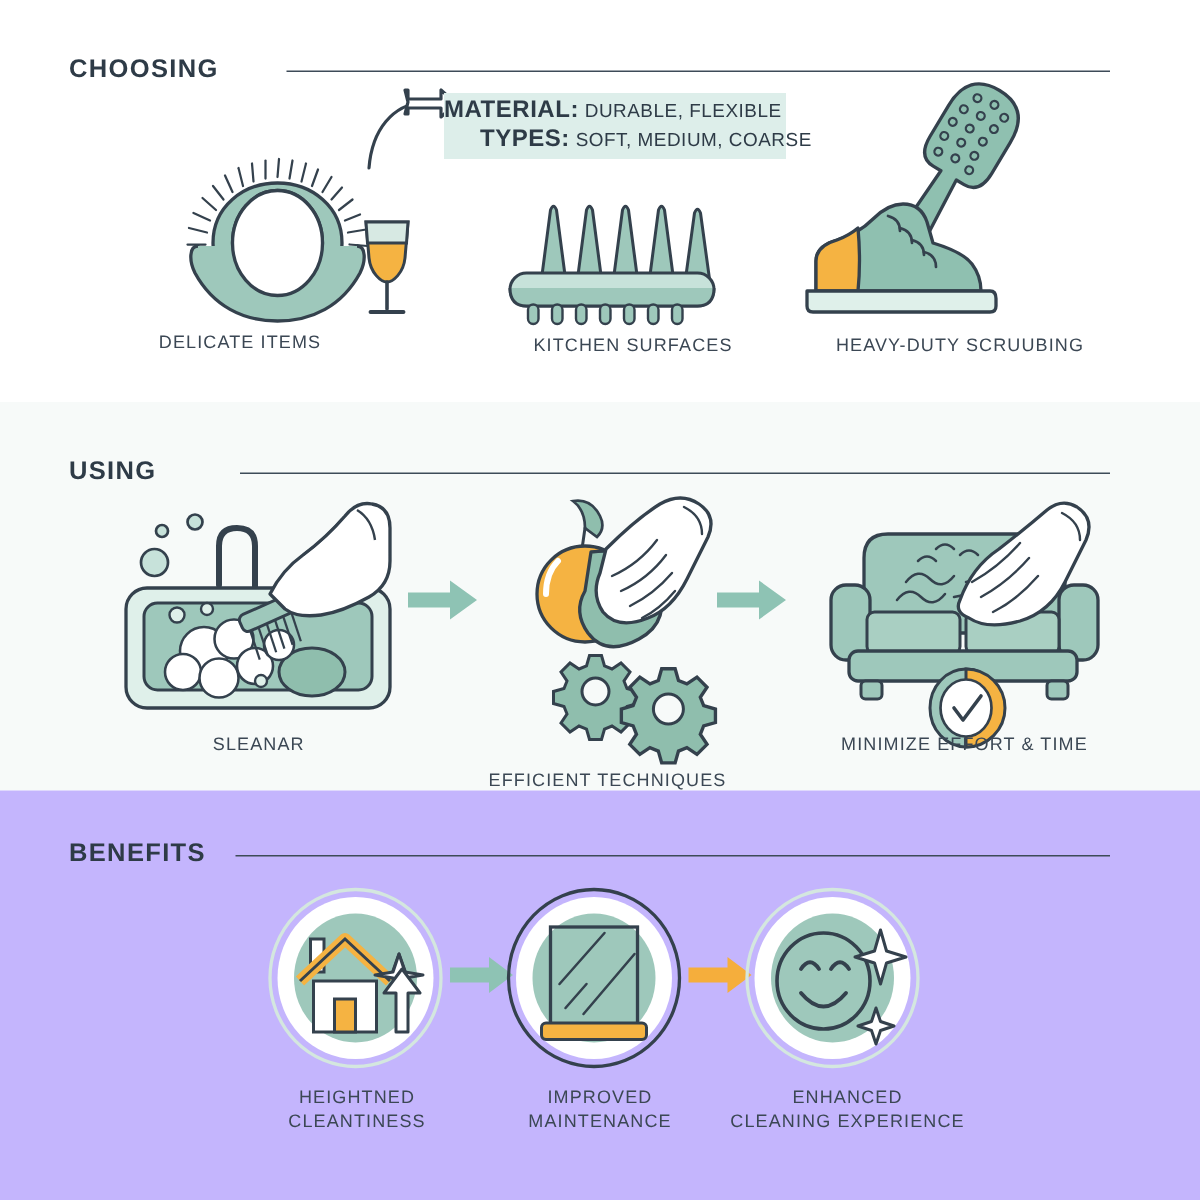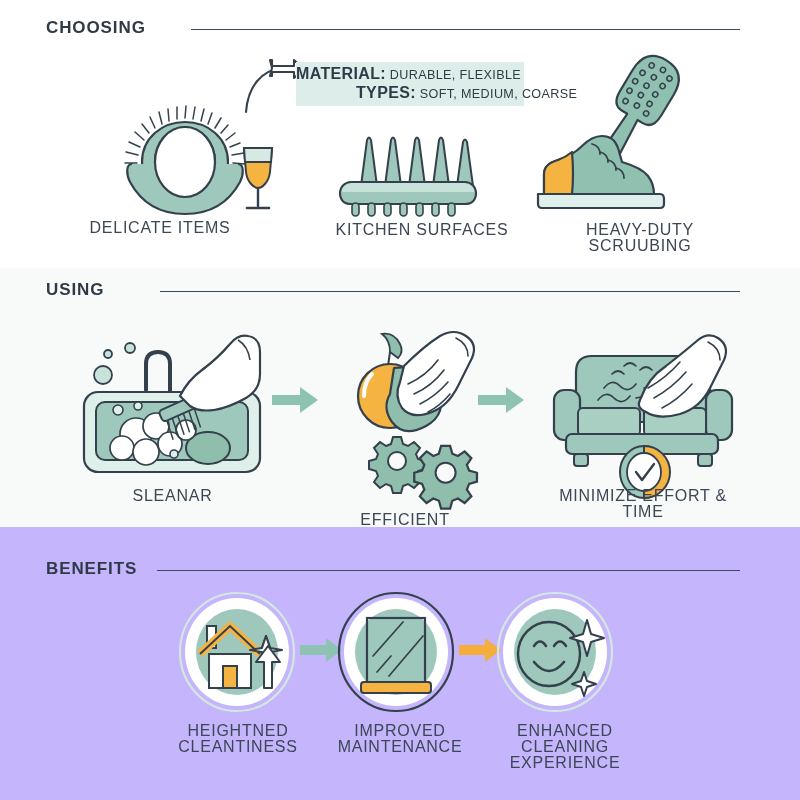--- a/index.html
+++ b/index.html
@@ -23,42 +23,42 @@
   .sec-head{position:absolute;display:flex;align-items:center;gap:0;left:46px;right:60px;}
   .sec-title{
     font-size:17px;font-weight:700;letter-spacing:.9px;
     color:#2e3b47;white-space:nowrap;
   }
   .sec-rule{flex:1;height:0;border-top:1.6px solid #3d4b58;margin-left:20px;margin-top:2px;}
 
   
   .cap{
     position:absolute;text-align:center;
-    font-size:16px;letter-spacing:.75px;color:#3b4754;
+    font-size:12px;letter-spacing:.75px;color:#3b4754;
     line-height:16px;white-space:pre-line;font-weight:400;
   }
 
   
   #callout{position:absolute;left:296px;top:62px;width:228px;height:44px;background:#ddeeea;}
   .callout-line{position:absolute;left:0;width:228px;font-size:12.6px;color:#2e3b47;letter-spacing:.35px;white-space:nowrap;}
   .callout-line .k{font-weight:700;font-size:16px;}
   #callout-l1{top:3px;}
-  #callout-l2{top:22px;padding-left:36px;}
+  #callout-l2{top:22px;}
 
   svg{display:block;overflow:visible;}
   .ico{position:absolute;}
 </style>
 </head>
 <body>
 
 <div class="page">
 
   <div class="band" id="band-choosing">
 
-    <div class="sec-head" style="top:18px;gap:25px;">
+    <div class="sec-head" style="top:36px;gap:25px;">
       <span class="sec-title">CHOOSING</span>
       <span class="sec-rule"></span>
     </div>
 
     <div class="ico" style="left:242px;top:58px;">
       <svg width="64" height="56" viewBox="0 0 64 56">
         <path d="M4 54 C6 28 20 12 40 10" fill="none" stroke="#34414d" stroke-width="2.1" stroke-linecap="round"></path>
         <path d="M28 2 L30 10 L28 18 L30 18 L30 14 L52 14 L52 20 L62 11 L52 2 L52 8 L30 8 L30 2 Z" fill="#ffffff" stroke="#34414d" stroke-width="2.1" stroke-linejoin="round"></path>
       </svg>
     </div>
@@ -171,21 +171,21 @@
           <path d="M78 108 q8 2 8 10"></path>
             <path d="M86 116 q8 2 8 10"></path>
         </g>
       </svg>
     </div>
     <div class="cap" style="left:545px;top:222px;width:190px;">HEAVY-DUTY SCRUUBING</div>
   </div>
 
   <div class="band" id="band-using">
 
-    <div class="sec-head" style="top:12px;gap:36px;">
+    <div class="sec-head" style="top:36px;gap:36px;">
       <span class="sec-title">USING</span>
       <span class="sec-rule"></span>
     </div>
 
     <div class="ico" style="left:78px;top:62px;">
       <svg width="190" height="150" viewBox="0 0 190 150">
         <g fill="#c7e2da" stroke="#34414d" stroke-width="1.8">
           <circle cx="30" cy="24" r="4"></circle>
             <circle cx="52" cy="18" r="5"></circle>
             <circle cx="25" cy="45" r="9"></circle>

